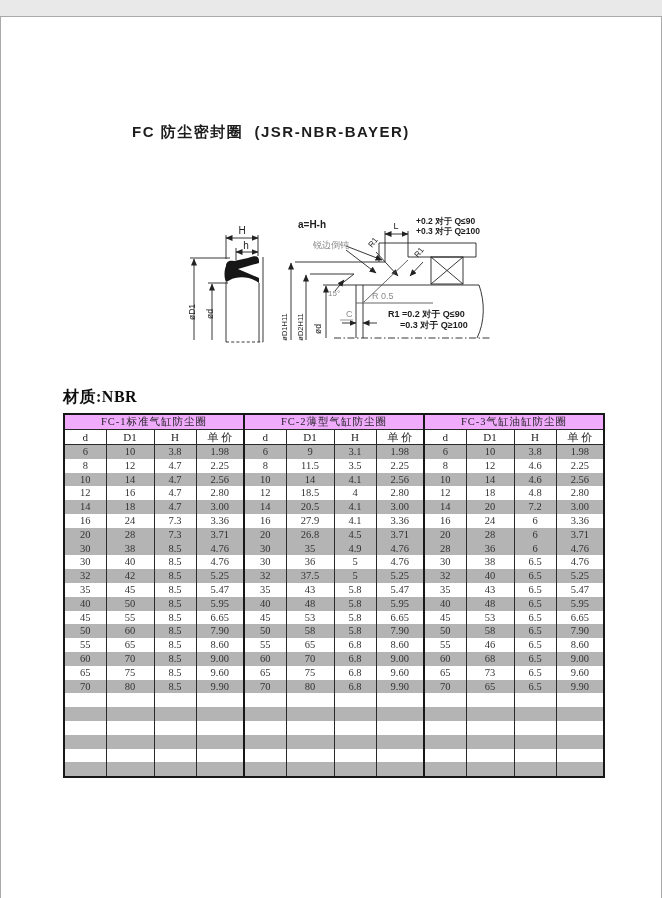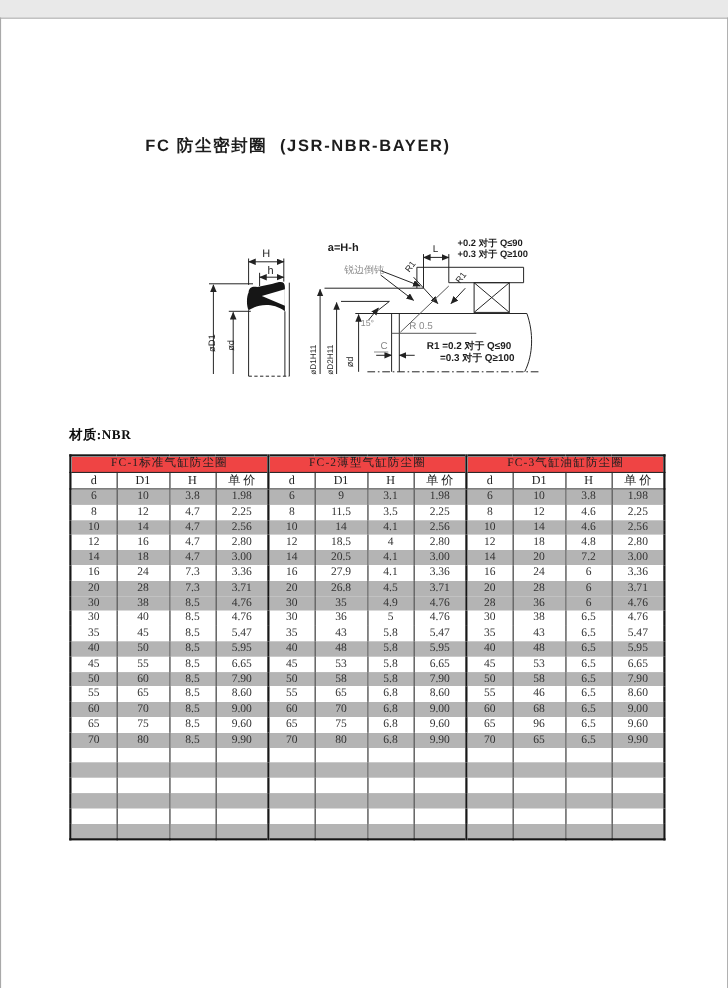--- a/index.html
+++ b/index.html
@@ -8,35 +8,35 @@
     border:1px solid #a9a9a9;border-bottom:6px solid #6f6f6f;box-sizing:border-box;
     font-family:"Liberation Serif", serif;overflow:hidden;
   }
   .title{
     position:absolute;left:131px;top:106px;
     font-family:"Liberation Sans", sans-serif;font-size:15px;font-weight:bold;
     color:#1d1d1d;letter-spacing:1.5px;white-space:pre;
   }
   .diagram{position:absolute;left:185px;top:183px;width:330px;height:162px;}
   .material{
-    position:absolute;left:62px;top:370px;font-size:12px;font-weight:bold;color:#0d0d0d;
+    position:absolute;left:62px;top:370px;font-size:16px;font-weight:bold;color:#0d0d0d;
     font-family:"Liberation Serif", serif;letter-spacing:.5px;
   }
   table.spec{
     position:absolute;left:62px;top:396px;width:540px;
     border-collapse:collapse;table-layout:fixed;
     border:2px solid #171717;font-size:10.5px;color:#333;
   }
   table.spec th, table.spec td{
     padding:0;margin:0;text-align:center;vertical-align:middle;
     height:13.8px;line-height:13.8px;overflow:hidden;white-space:nowrap;
     font-weight:normal;
   }
   table.spec thead tr.sec-row th{
-    background:#ef4444;color:#1f1f1f;font-size:10.5px;letter-spacing:1px;
+    background:#f0abfc;color:#1f1f1f;font-size:10.5px;letter-spacing:1px;
     border-bottom:1px solid #2a2a2a;height:14px;line-height:14px;
   }
   table.spec thead tr.col-row th{
     background:#ffffff;border-bottom:1px solid #2a2a2a;height:14px;line-height:14px;
     font-size:11px;color:#222;
   }
   table.spec td{border-left:1px solid #2a2a2a;}
   table.spec td:first-child{border-left:none;}
   table.spec .sec-start{border-left:2px solid #171717 !important;}
   table.spec tbody tr.g td{background:#b4b4b4;}
@@ -302,20 +302,34 @@
           <td>4.76</td>
           <td class="sec-start">30</td>
           <td>36</td>
           <td>5</td>
           <td>4.76</td>
           <td class="sec-start">30</td>
           <td>38</td>
           <td>6.5</td>
           <td>4.76</td>
         </tr>
+        <tr class="g">
+          <td>32</td>
+          <td>42</td>
+          <td>8.5</td>
+          <td>5.25</td>
+          <td class="sec-start">32</td>
+          <td>37.5</td>
+          <td>5</td>
+          <td>5.25</td>
+          <td class="sec-start">32</td>
+          <td>40</td>
+          <td>6.5</td>
+          <td>5.25</td>
+        </tr>
         <tr class="w">
           <td>35</td>
           <td>45</td>
           <td>8.5</td>
           <td>5.47</td>
           <td class="sec-start">35</td>
           <td>43</td>
           <td>5.8</td>
           <td>5.47</td>
           <td class="sec-start">35</td>
@@ -396,21 +410,21 @@
         <tr class="w">
           <td>65</td>
           <td>75</td>
           <td>8.5</td>
           <td>9.60</td>
           <td class="sec-start">65</td>
           <td>75</td>
           <td>6.8</td>
           <td>9.60</td>
           <td class="sec-start">65</td>
-          <td>96</td>
+          <td>73</td>
           <td>6.5</td>
           <td>9.60</td>
         </tr>
         <tr class="g">
           <td>70</td>
           <td>80</td>
           <td>8.5</td>
           <td>9.90</td>
           <td class="sec-start">70</td>
           <td>80</td>

